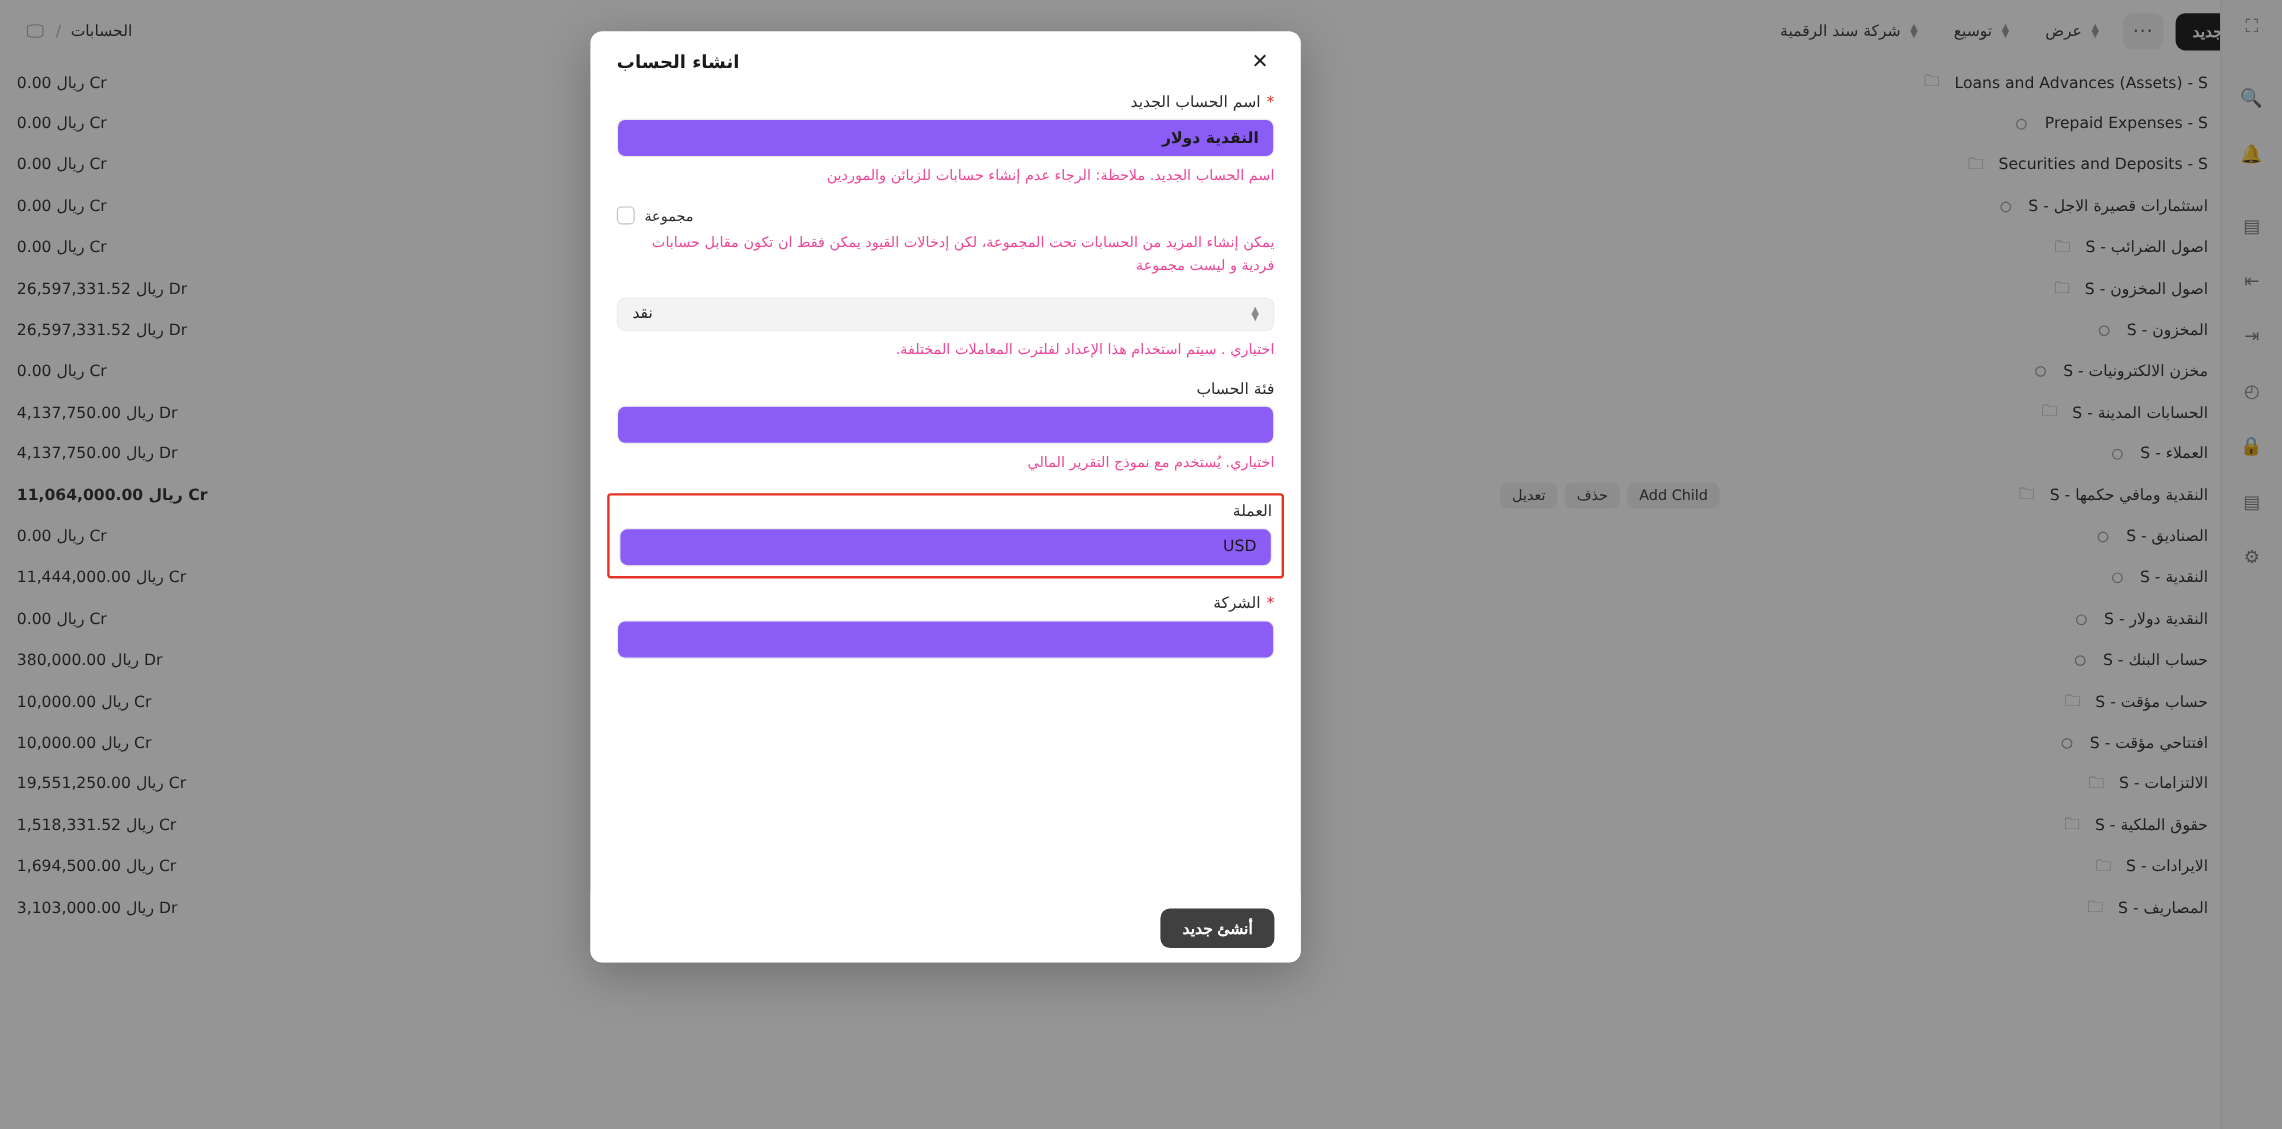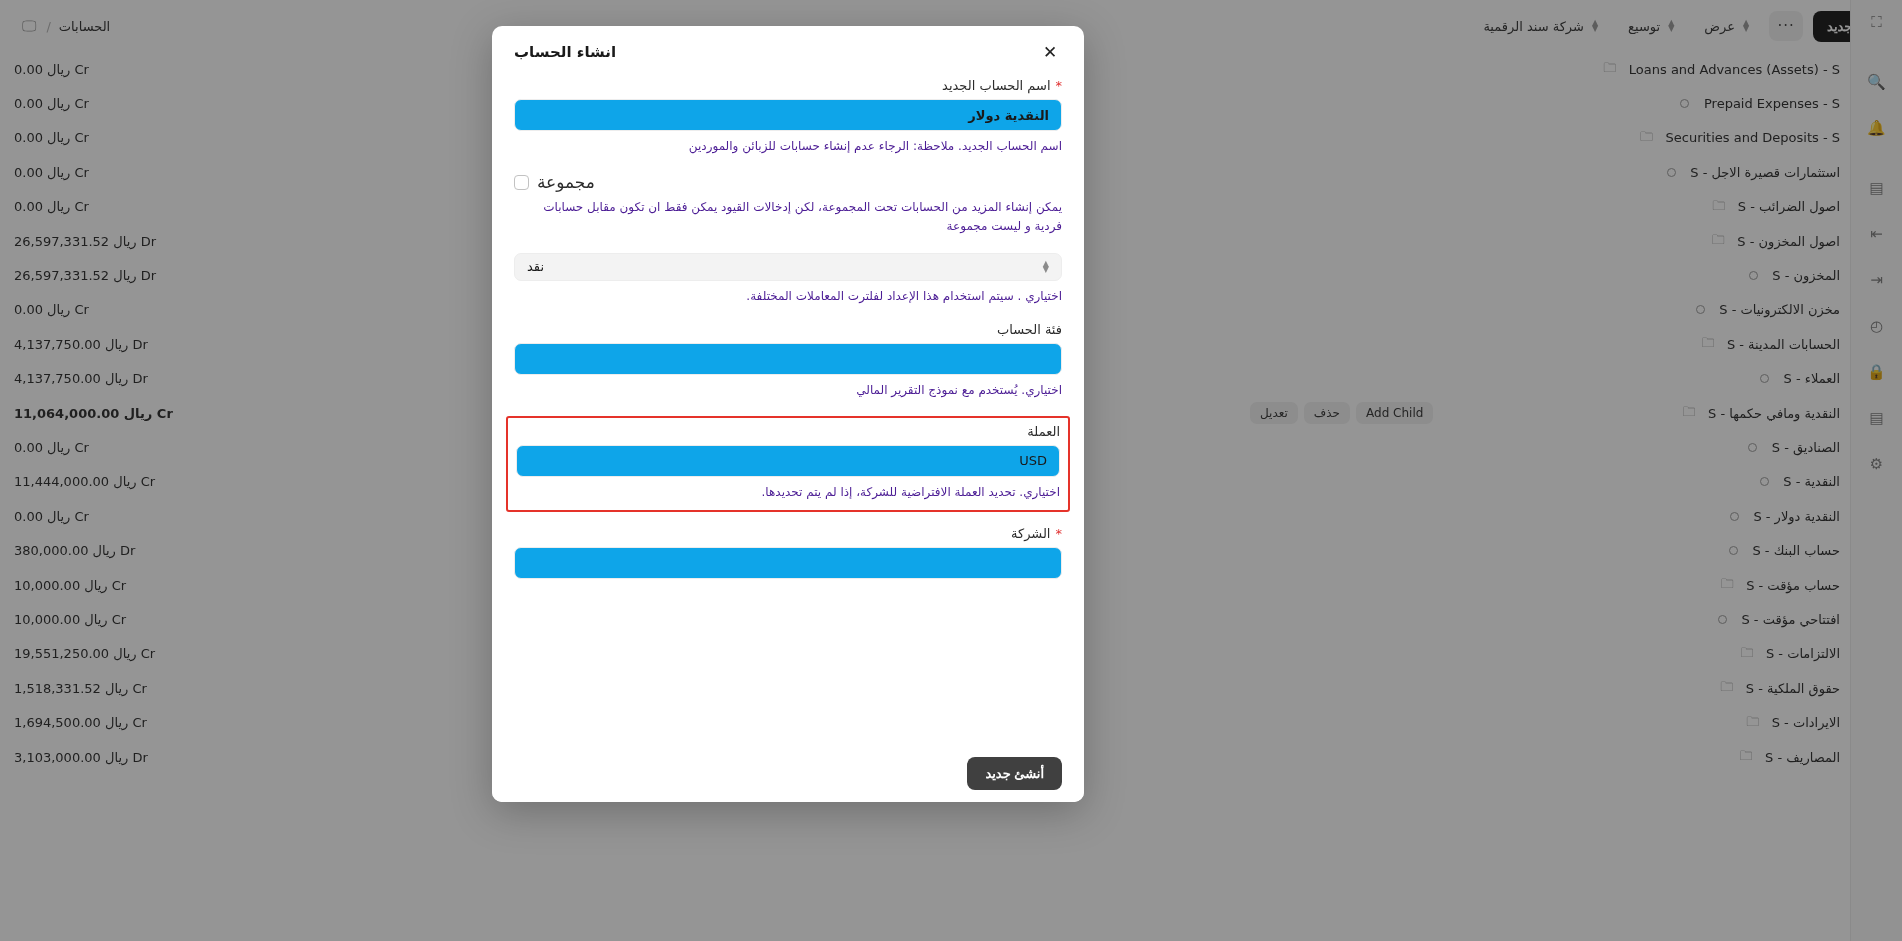--- a/index.html
+++ b/index.html
@@ -183,46 +183,46 @@
   }
   .field { margin-bottom: 16px; }
   .field-label {
     font-size: 13px; color: #2c2c2c; margin-bottom: 6px;
     display: flex; align-items: center; justify-content: flex-start;
     gap: 5px;
   }
   .req { color: #e03131; font-size: 13px; }
   .field-input {
     height: 32px;
-    background: #0ea5e9;
+    background: #8b5cf6;
     border: 1px solid #ededed;
     border-radius: 7px;
     display: flex; align-items: center;
     padding: 0 12px;
     font-size: 13px;
     color: #1a1a1a;
     cursor: text;
   }
   .field-input.bold { font-weight: 700; }
   .field-help {
-    font-size: 12px; color: #4c1d95;
+    font-size: 12px; color: #ec4899;
     margin-top: 6px; line-height: 1.6;
   }
   .check-row {
     display: flex; align-items: center; justify-content: flex-start;
     gap: 8px; flex-direction: row-reverse;
     width: 100%;
   }
   .check-row .cb {
     width: 15px; height: 15px;
     border: 1px solid #c2c2c2; border-radius: 4px;
     background: #fff; cursor: pointer;
     flex: 0 0 15px;
   }
-  .check-row .cb-label { font-size: 17px; color: #2c2c2c; }
+  .check-row .cb-label { font-size: 12px; color: #2c2c2c; }
   .select-input {
     height: 28px;
     background: #f3f3f3;
     border: 1px solid #ededed;
     border-radius: 7px;
     display: flex; align-items: center;
     justify-content: space-between;
     flex-direction: row-reverse;
     padding: 0 12px;
     font-size: 13px; color: #1a1a1a;
@@ -476,21 +476,20 @@
         <div class="field-input"></div>
         <div class="field-help">اختياري. يُستخدم مع نموذج التقرير المالي</div>
       </div>
 
       <div class="highlight-box">
         <div class="field">
           <div class="field-label">
             <span>العملة</span>
           </div>
           <div class="field-input">USD</div>
-          <div class="field-help">اختياري. تحديد العملة الافتراضية للشركة، إذا لم يتم تحديدها.</div>
         </div>
       </div>
 
       <div class="field cut-row">
         <div class="field-label">
           <span class="req">*</span>
           <span>الشركة</span>
         </div>
         <div class="field-input bold"></div>
       </div>

